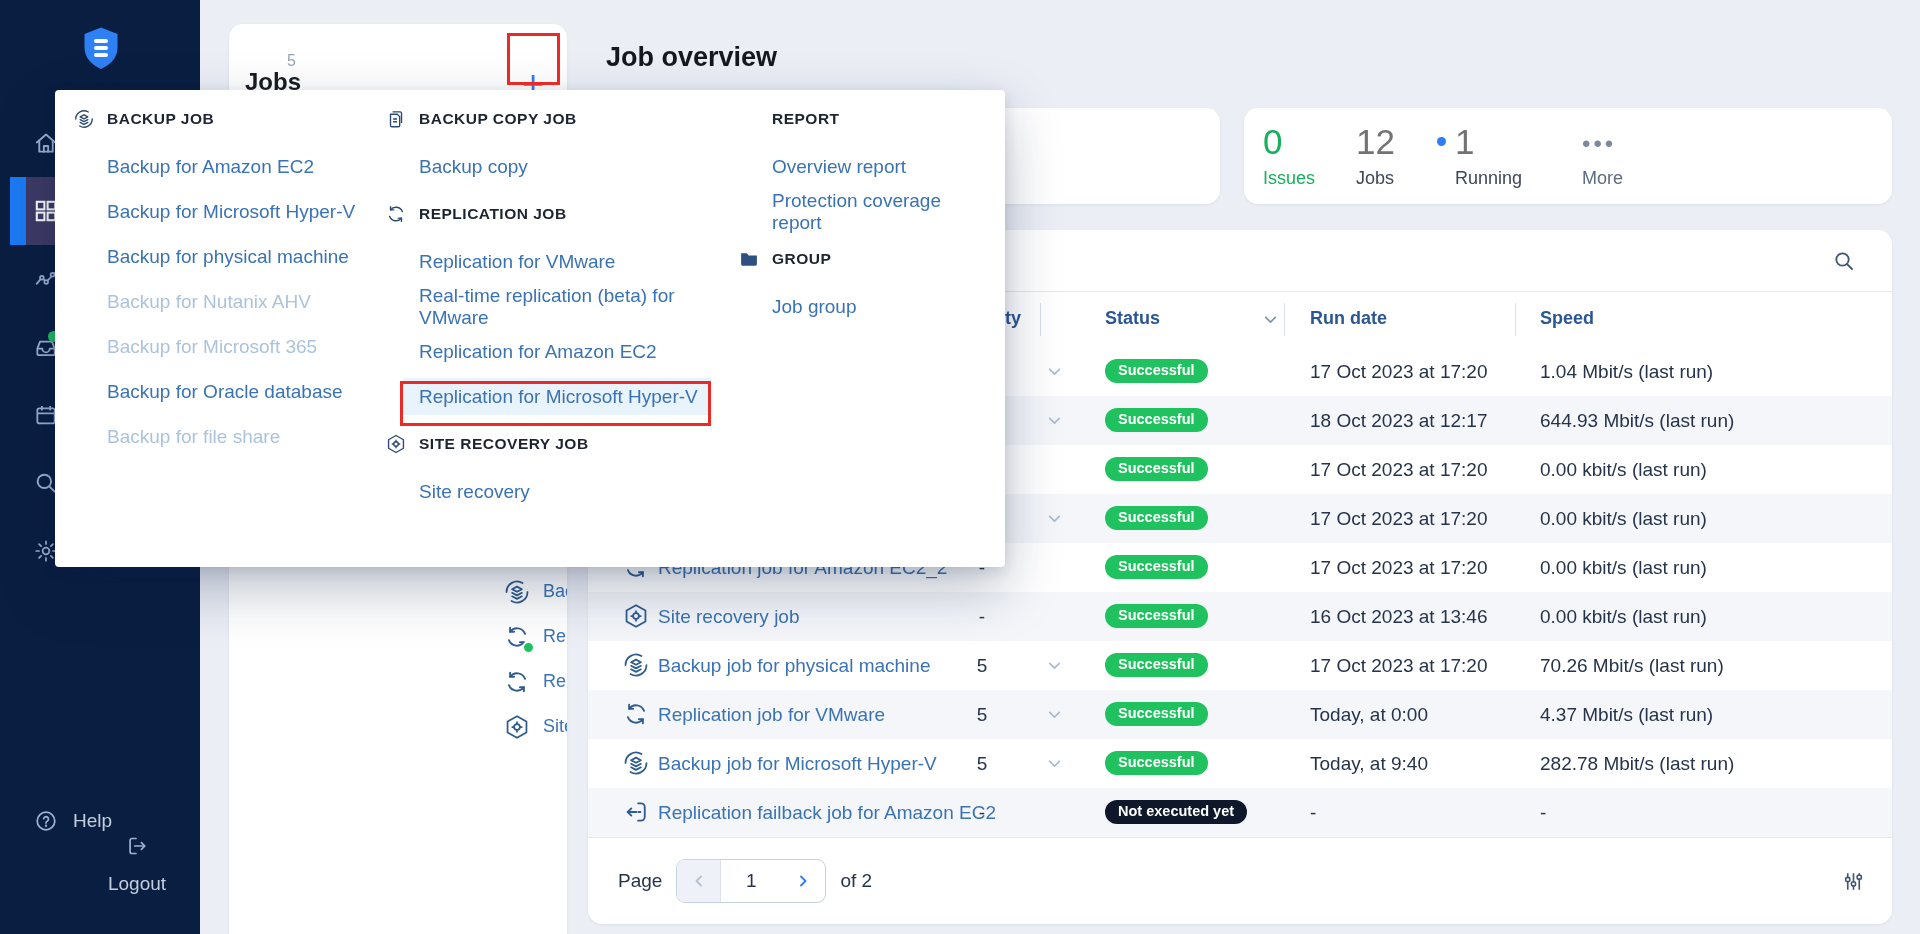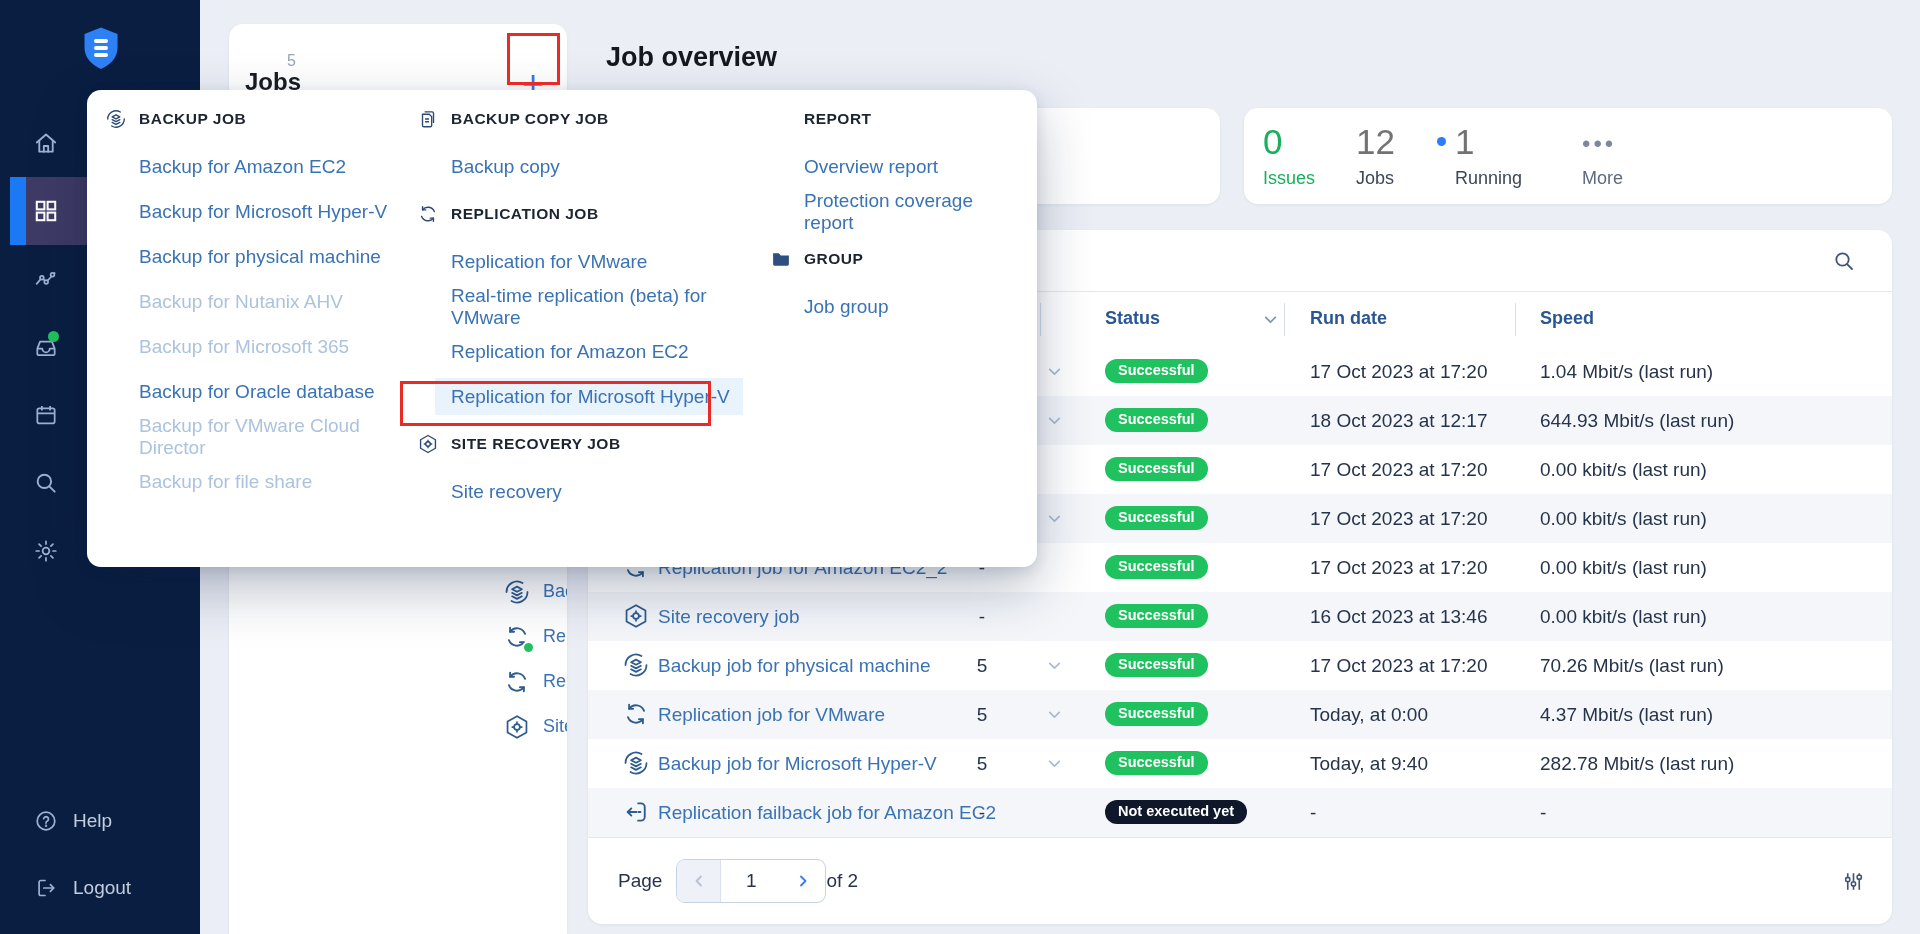--- a/index.html
+++ b/index.html
@@ -16,21 +16,21 @@
   #side-nav { position:absolute; left:0; top:109px; width:200px; }
   .nav-item { position:relative; width:200px; height:68px; display:flex; align-items:center; padding-left:33px; cursor:pointer; }
   .nav-item .icon { width:26px; height:26px; color:#9db3d6; position:relative; z-index:3; }
   .nav-item.active .act-bg { position:absolute; left:26px; right:0; top:0; bottom:0; background:#3e3b66; z-index:1; }
   .nav-item.active .act-bar { position:absolute; left:10px; top:0; bottom:0; width:16px; background:#1b7af3; z-index:2; }
   .nav-item.active .icon { color:#ffffff; }
   .nav-dot { position:absolute; left:48px; top:18px; width:11px; height:11px; border-radius:50%; background:#20c25f; z-index:4; }
   .side-bottom-item { position:absolute; left:0; width:240px; height:36px; display:flex; align-items:center; gap:15px; padding-left:34px; color:#c3cdde; font-size:19px; cursor:pointer; }
   .side-bottom-item .icon { width:24px; height:24px; color:#9db3d6; }
   #help-item { top:803px; }
-  #logout-item { top:870px; }
+  #logout-item { top:834px;flex-direction:column; }
 
   
   #jobs-panel { position:absolute; left:229px; top:24px; width:338px; height:910px; background:#fff; border-radius:14px 14px 0 0; box-shadow:0 1px 3px rgba(30,50,90,.08); z-index:10; overflow:hidden; }
   #jobs-title { position:absolute; left:16px; top:44px; font-size:24px; font-weight:bold; color:#191c22; }
   #add-job-btn { position:absolute; left:282px; top:38px; width:44px; height:44px; display:flex; align-items:center; justify-content:center; font-size:38px; font-weight:300; color:#2e7df6; cursor:pointer; line-height:1; }
   #ghost-count { position:absolute; left:287px; top:52px; font-size:16px; color:#98a4b6; z-index:11; }
   #jobs-tree { position:absolute; left:266px; top:545px; width:300px; z-index:12; }
   .titem { position:relative; height:45px; display:flex; align-items:center; cursor:pointer; }
   .ticon { position:relative; width:28px; height:28px; margin-left:8px; color:#2f5c8f; flex:0 0 auto; }
   .run-dot { position:absolute; right:-4px; bottom:-3px; width:13px; height:13px; border-radius:50%; background:#20c25f; border:2px solid #fff; }
@@ -72,25 +72,25 @@
   .c-badge.neutral { background:#0f172a; }
   .c-date { position:absolute; left:722px; top:0; line-height:49px; font-size:19px; color:#26344b; white-space:nowrap; }
   .c-speed { position:absolute; left:952px; top:0; line-height:49px; font-size:19px; color:#26344b; white-space:nowrap; }
   #table-footer { position:absolute; left:0; top:607px; width:1304px; height:87px; border-top:1px solid #e4e9f1; display:flex; align-items:center; padding-left:30px; }
   #page-label { font-size:19px; color:#26344b; }
   #pager { display:flex; align-items:stretch; height:44px; width:150px; border:1px solid #c6d3e2; border-radius:9px; overflow:hidden; margin-left:14px; background:#fff; }
   #pager-prev { width:44px; background:#eef1f7; color:#b6c2d4; display:flex; align-items:center; justify-content:center; border-right:1px solid #d9e1ec; cursor:default; }
   #pager-prev .icon, #pager-next .icon { width:16px; height:16px; }
   #page-current { flex:1; display:flex; align-items:center; justify-content:center; font-size:19px; color:#26344b; }
   #pager-next { width:44px; color:#2e7df6; display:flex; align-items:center; justify-content:center; cursor:pointer; }
-  #page-total { font-size:19px; color:#26344b; }
+  #page-total { font-size:19px; color:#26344b; margin-left:14px; }
   #table-settings-btn { position:absolute; left:1254px; top:32px; width:23px; height:23px; color:#3f5574; cursor:pointer; }
 
   
-  #create-menu { position:absolute; left:55px; top:90px; width:950px; height:477px; background:#fff; border-radius:14px; box-shadow:0 22px 55px rgba(12,30,66,.28), 0 4px 14px rgba(12,30,66,.12); z-index:40; overflow:hidden;margin-left:32px; }
+  #create-menu { position:absolute; left:55px; top:90px; width:950px; height:477px; background:#fff; border-radius:4px; box-shadow:0 22px 55px rgba(12,30,66,.28), 0 4px 14px rgba(12,30,66,.12); z-index:40; overflow:hidden; }
   .mcol { position:absolute; top:4px; }
   .mcol0 { left:18px; width:300px; }
   .mcol1 { left:330px; width:330px; }
   .mcol2 { left:683px; width:255px; }
   .mhead { height:50px; display:flex; align-items:center; gap:12px; }
   .mhead .icon { width:22px; height:22px; color:#2c4a74; flex:0 0 auto; }
   .mhead .icon.folder { color:#2d5080; }
   .mhead .icon-placeholder { width:22px; height:22px; }
   .mhead .mhlabel { font-size:15.5px; font-weight:bold; letter-spacing:.5px; color:#1d2431; }
   .mitem { position:relative; height:45px; display:flex; align-items:center; padding-left:34px; font-size:19px; color:#3a73b4; cursor:pointer; }
@@ -486,23 +486,20 @@
         <div class="mitem mdisabled">
           <span>Backup for Nutanix AHV</span>
         </div>
         <div class="mitem mdisabled">
           <span>Backup for Microsoft 365</span>
         </div>
         <div class="mitem">
           <span>Backup for Oracle database</span>
         </div>
         <div class="mitem mdisabled">
-          <span>Backup for VMware Cloud Director</span>
-        </div>
-        <div class="mitem mdisabled">
           <span>Backup for file share</span>
         </div>
       </div>
       <div class="mcol mcol1">
         <div class="mhead">
           <span class="icon">
             <svg viewBox="0 0 24 24" fill="none" stroke="currentColor" stroke-width="1.5" stroke-linejoin="round">
               <path d="M8.3 4.2h8.2A1.5 1.5 0 0 1 18 5.7v10.6"></path>
               <path d="M6 6.8h7.4L16 9.4V19a1.5 1.5 0 0 1-1.5 1.5h-7A1.5 1.5 0 0 1 6 19Z"></path>
               <path d="M8.8 12h4.4M8.8 15h4.4"></path>

